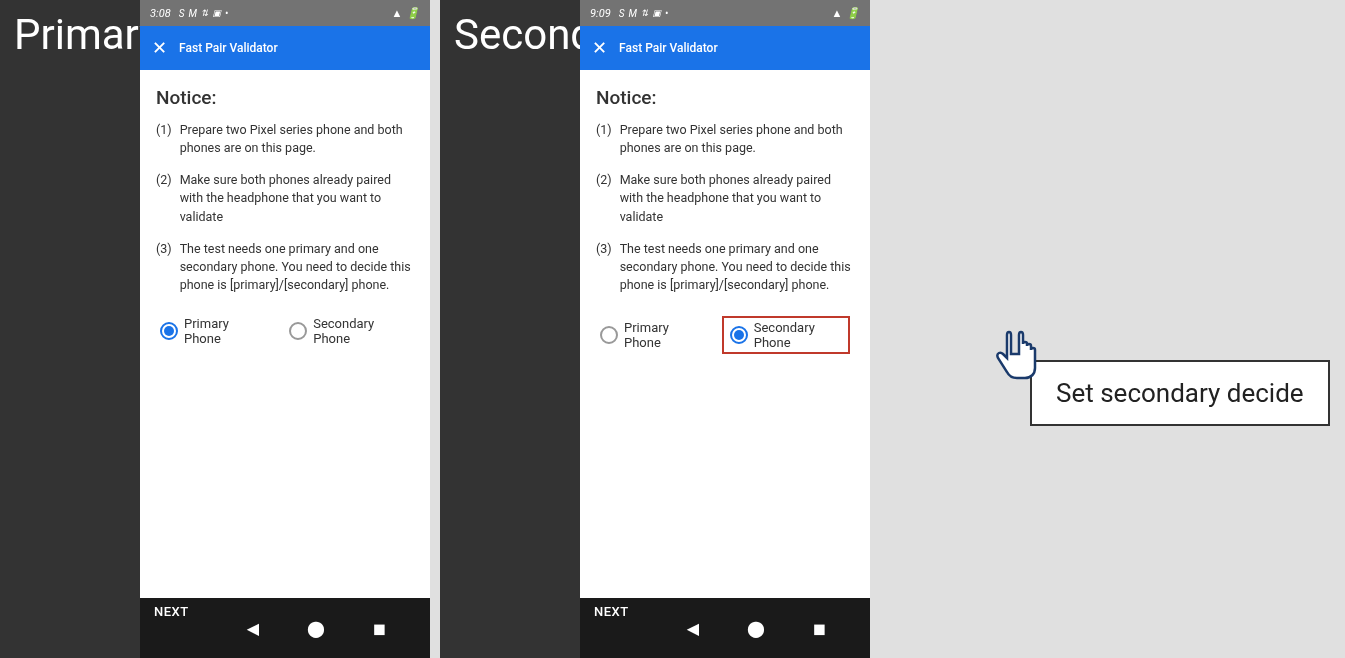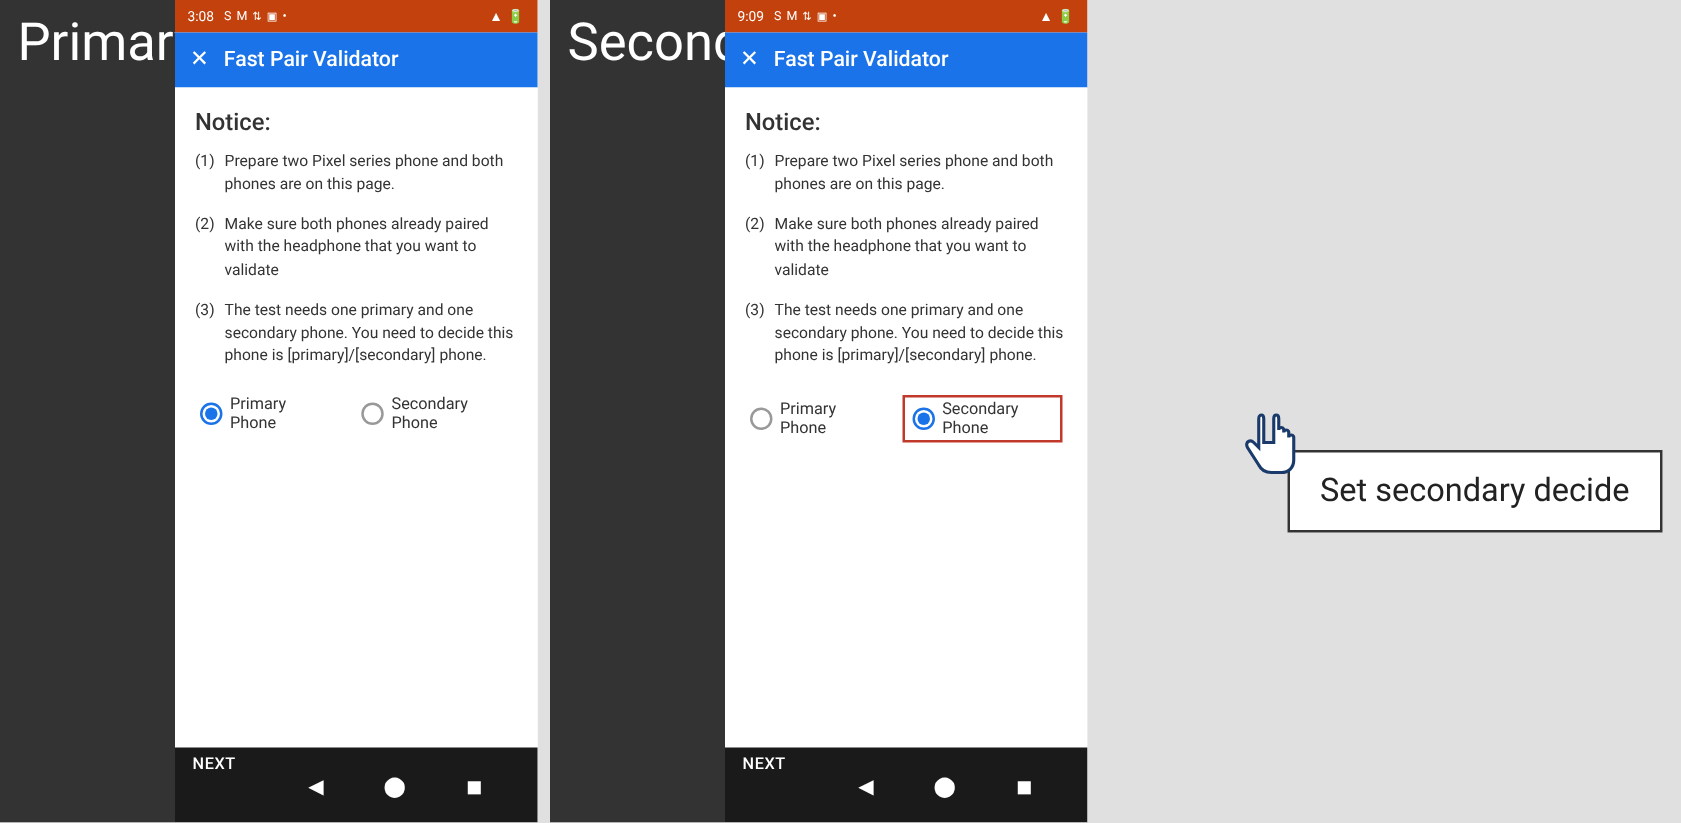--- a/index.html
+++ b/index.html
@@ -33,28 +33,29 @@
       display: flex;
       flex-direction: column;
       background: white;
       width: 290px;
       flex-shrink: 0;
       position: relative;
     }
 
     
     .status-bar {
-      background: #c2410c;
+      background: #737373;
       color: white;
       font-size: 11px;
       display: flex;
       justify-content: space-between;
       align-items: center;
       padding: 4px 10px;
       height: 26px;
+      font-style: italic;
     }
     .status-bar-left {
       display: flex;
       align-items: center;
       gap: 4px;
     }
     .status-bar-right {
       display: flex;
       align-items: center;
       gap: 4px;
@@ -69,21 +70,21 @@
       padding: 0 12px;
       height: 44px;
       gap: 12px;
     }
     .app-bar-close {
       font-size: 18px;
       cursor: pointer;
       line-height: 1;
     }
     .app-bar-title {
-      font-size: 17px;
+      font-size: 12px;
       font-weight: 500;
     }
 
     
     .phone-content {
       flex: 1;
       background: white;
       padding: 16px 16px 0 16px;
       overflow: hidden;
     }

